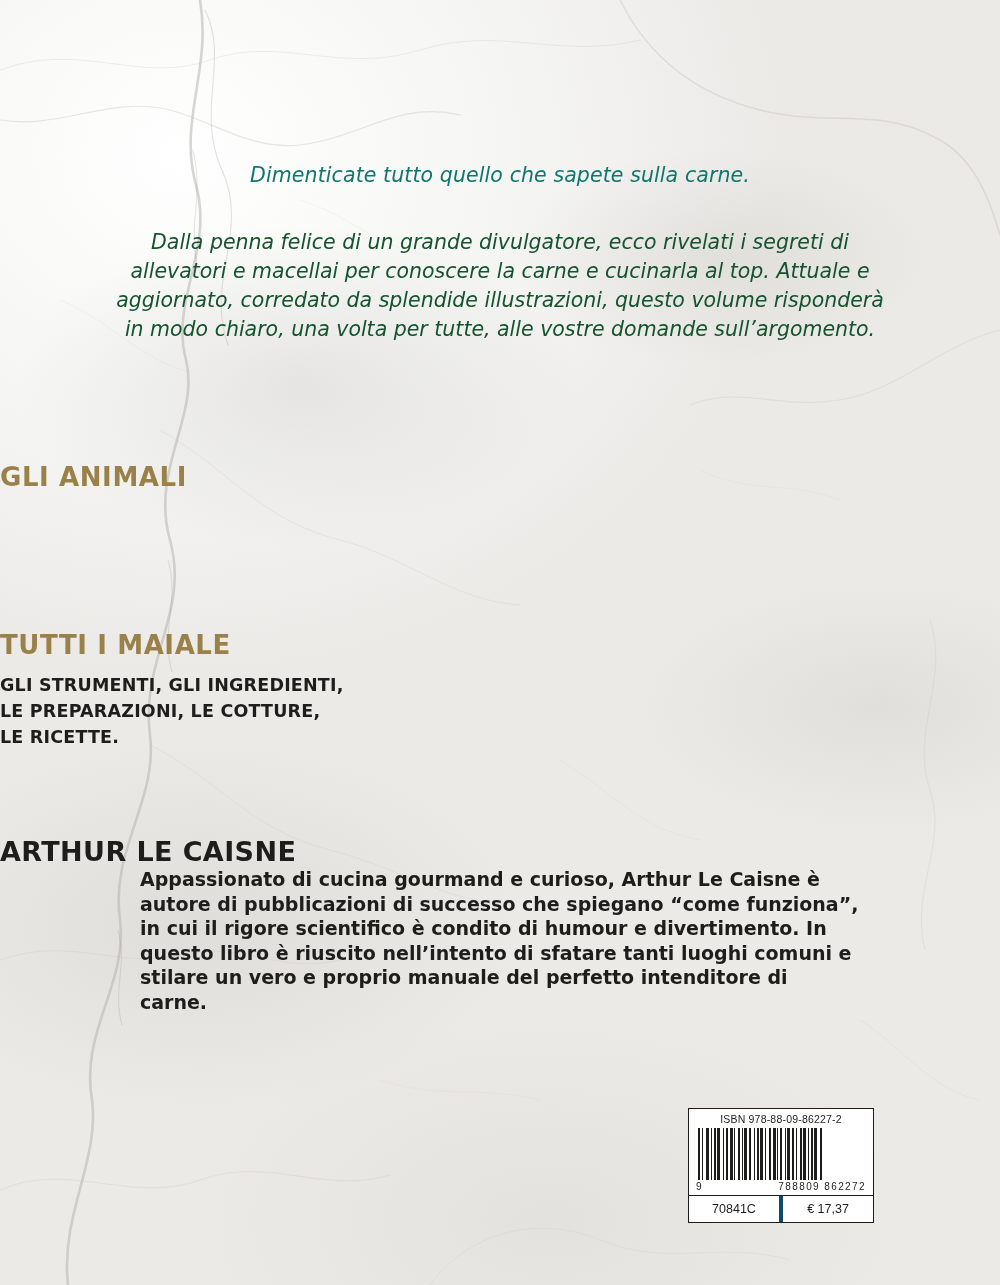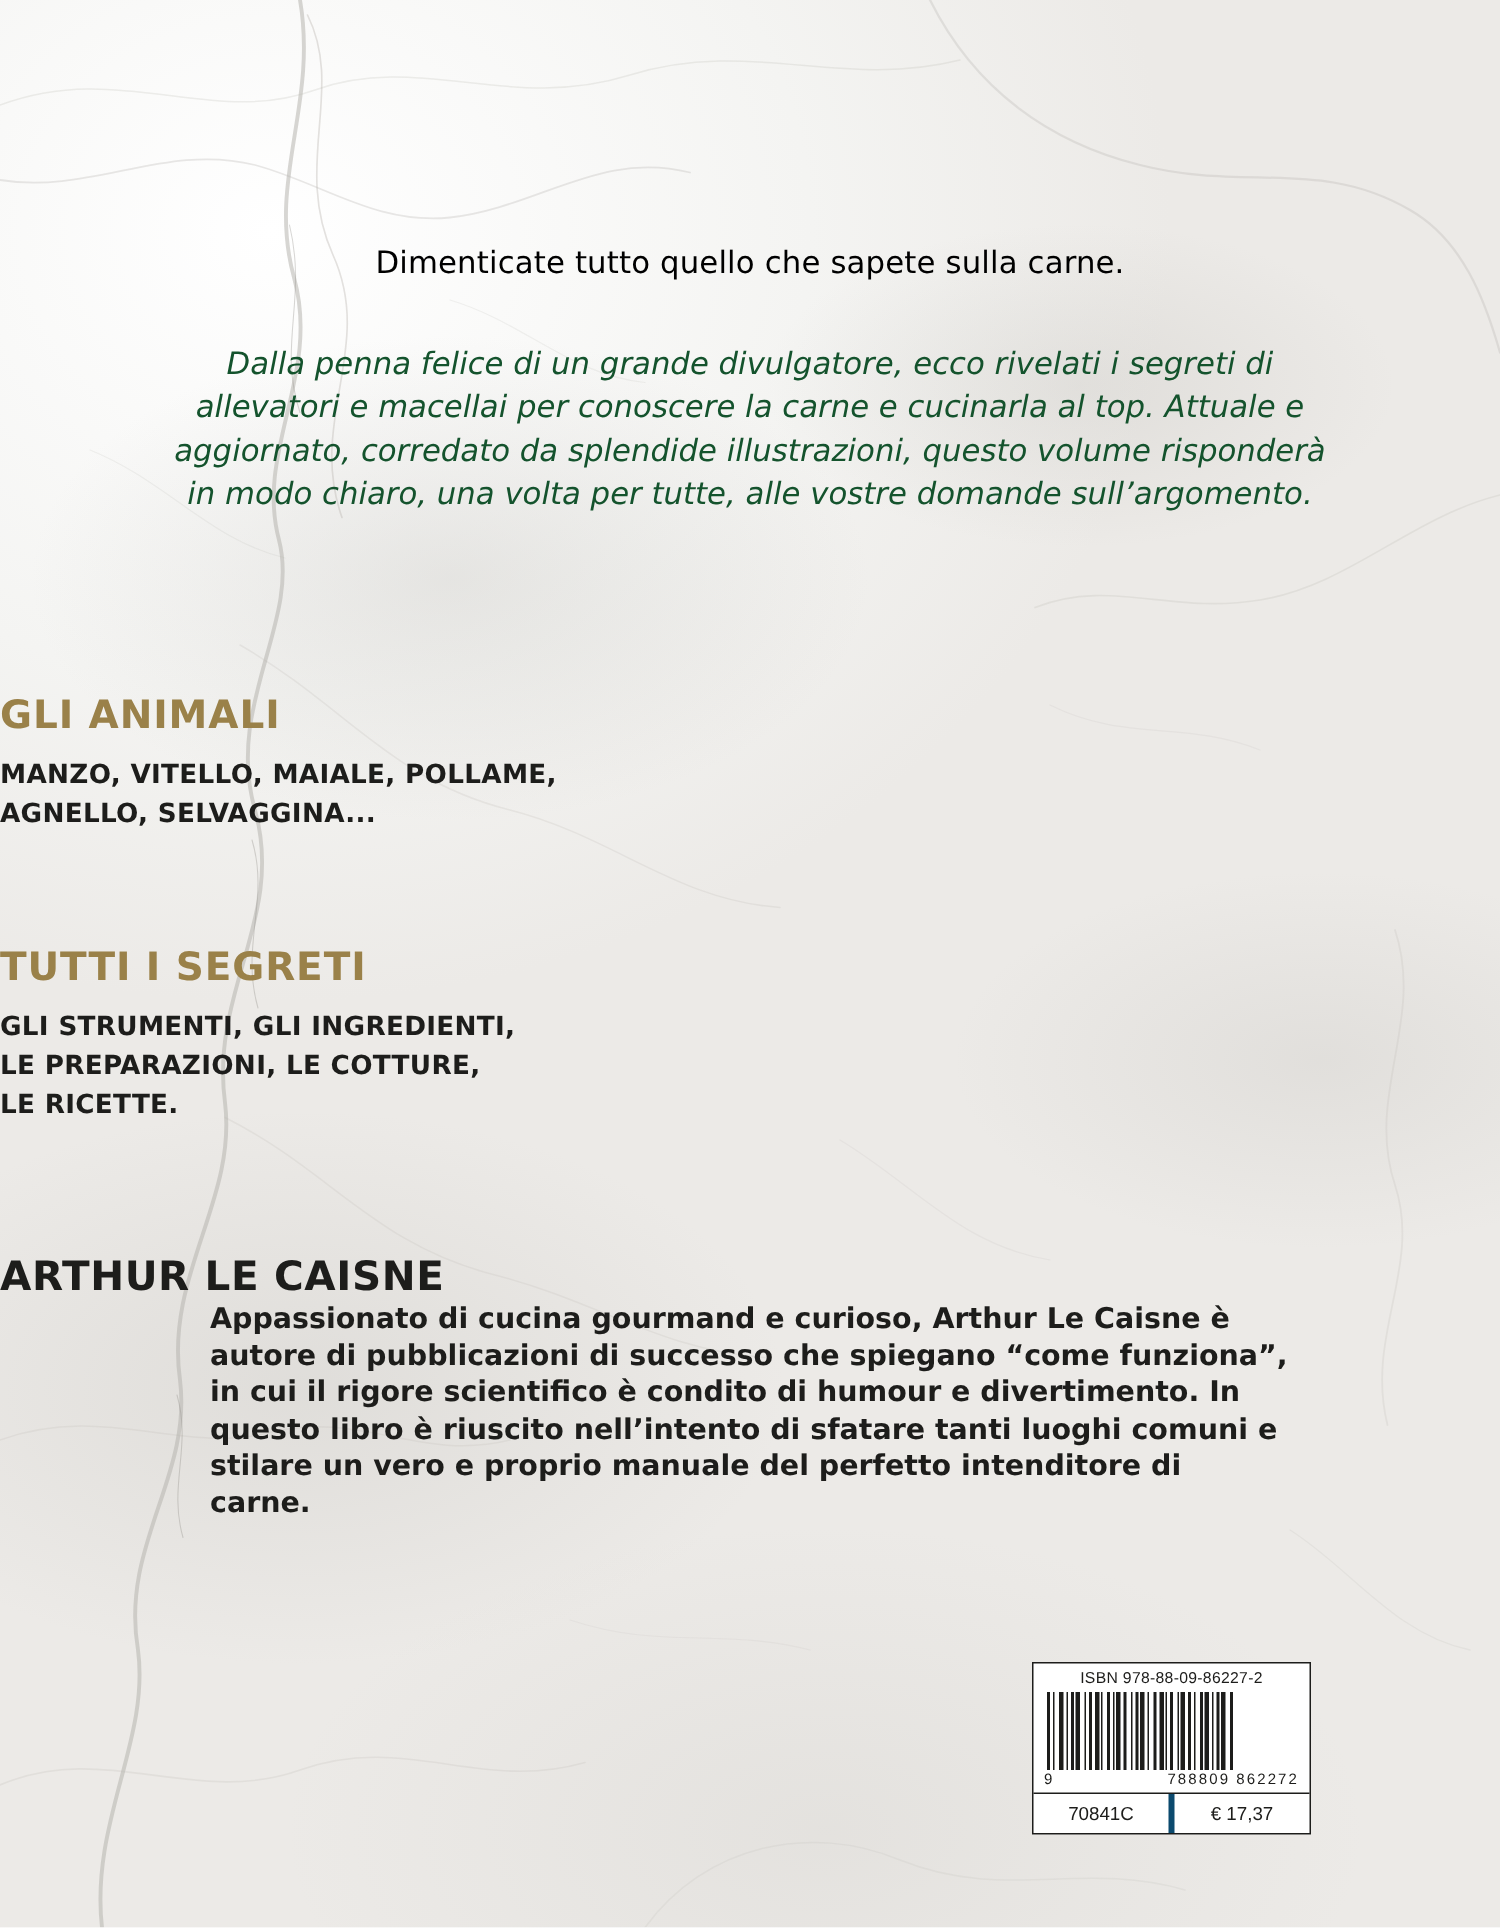--- a/index.html
+++ b/index.html
@@ -53,22 +53,23 @@
     height: 1285px;
   }
 
   .intro-lead {
     position: absolute;
     top: 163px;
     left: 0;
     width: 1000px;
     text-align: center;
     font-family: "DejaVu Sans", sans-serif;
+    font-style: italic;
     font-size: 20.5px;
-    color: #000000;
+    color: #0f766e;
     letter-spacing: 0.1px;
   }
 
   .intro-body {
     position: absolute;
     top: 228px;
     left: 110px;
     width: 780px;
     text-align: center;
     font-family: "DejaVu Sans", sans-serif;
@@ -220,28 +221,24 @@
   </svg>
 
   <div class="content">
 
     <div class="intro-lead">Dimenticate tutto quello che sapete sulla carne.</div>
 
     <div class="intro-body">Dalla penna felice di un grande divulgatore, ecco rivelati i segreti di allevatori e macellai per conoscere la carne e cucinarla al top. Attuale e aggiornato, corredato da splendide illustrazioni, questo volume risponderà in modo chiaro, una volta per tutte, alle vostre domande sull’argomento.</div>
 
     <div class="section" id="sec-animali">
       <div class="section-title">GLI ANIMALI</div>
-      <div class="section-lines">
-        <div>MANZO, VITELLO, MAIALE, POLLAME,</div>
-        <div>AGNELLO, SELVAGGINA...</div>
-      </div>
     </div>
 
     <div class="section" id="sec-segreti">
-      <div class="section-title">TUTTI I SEGRETI</div>
+      <div class="section-title">TUTTI I MAIALE</div>
       <div class="section-lines">
         <div>GLI STRUMENTI, GLI INGREDIENTI,</div>
         <div>LE PREPARAZIONI, LE COTTURE,</div>
         <div>LE RICETTE.</div>
       </div>
     </div>
 
     <div class="author-block">
       <div class="author-name">ARTHUR LE CAISNE</div>
       <div class="author-bio">Appassionato di cucina gourmand e curioso, Arthur Le Caisne è autore di pubblicazioni di successo che spiegano “come funziona”, in cui il rigore scientifico è condito di humour e divertimento. In questo libro è riuscito nell’intento di sfatare tanti luoghi comuni e stilare un vero e proprio manuale del perfetto intenditore di carne.</div>

